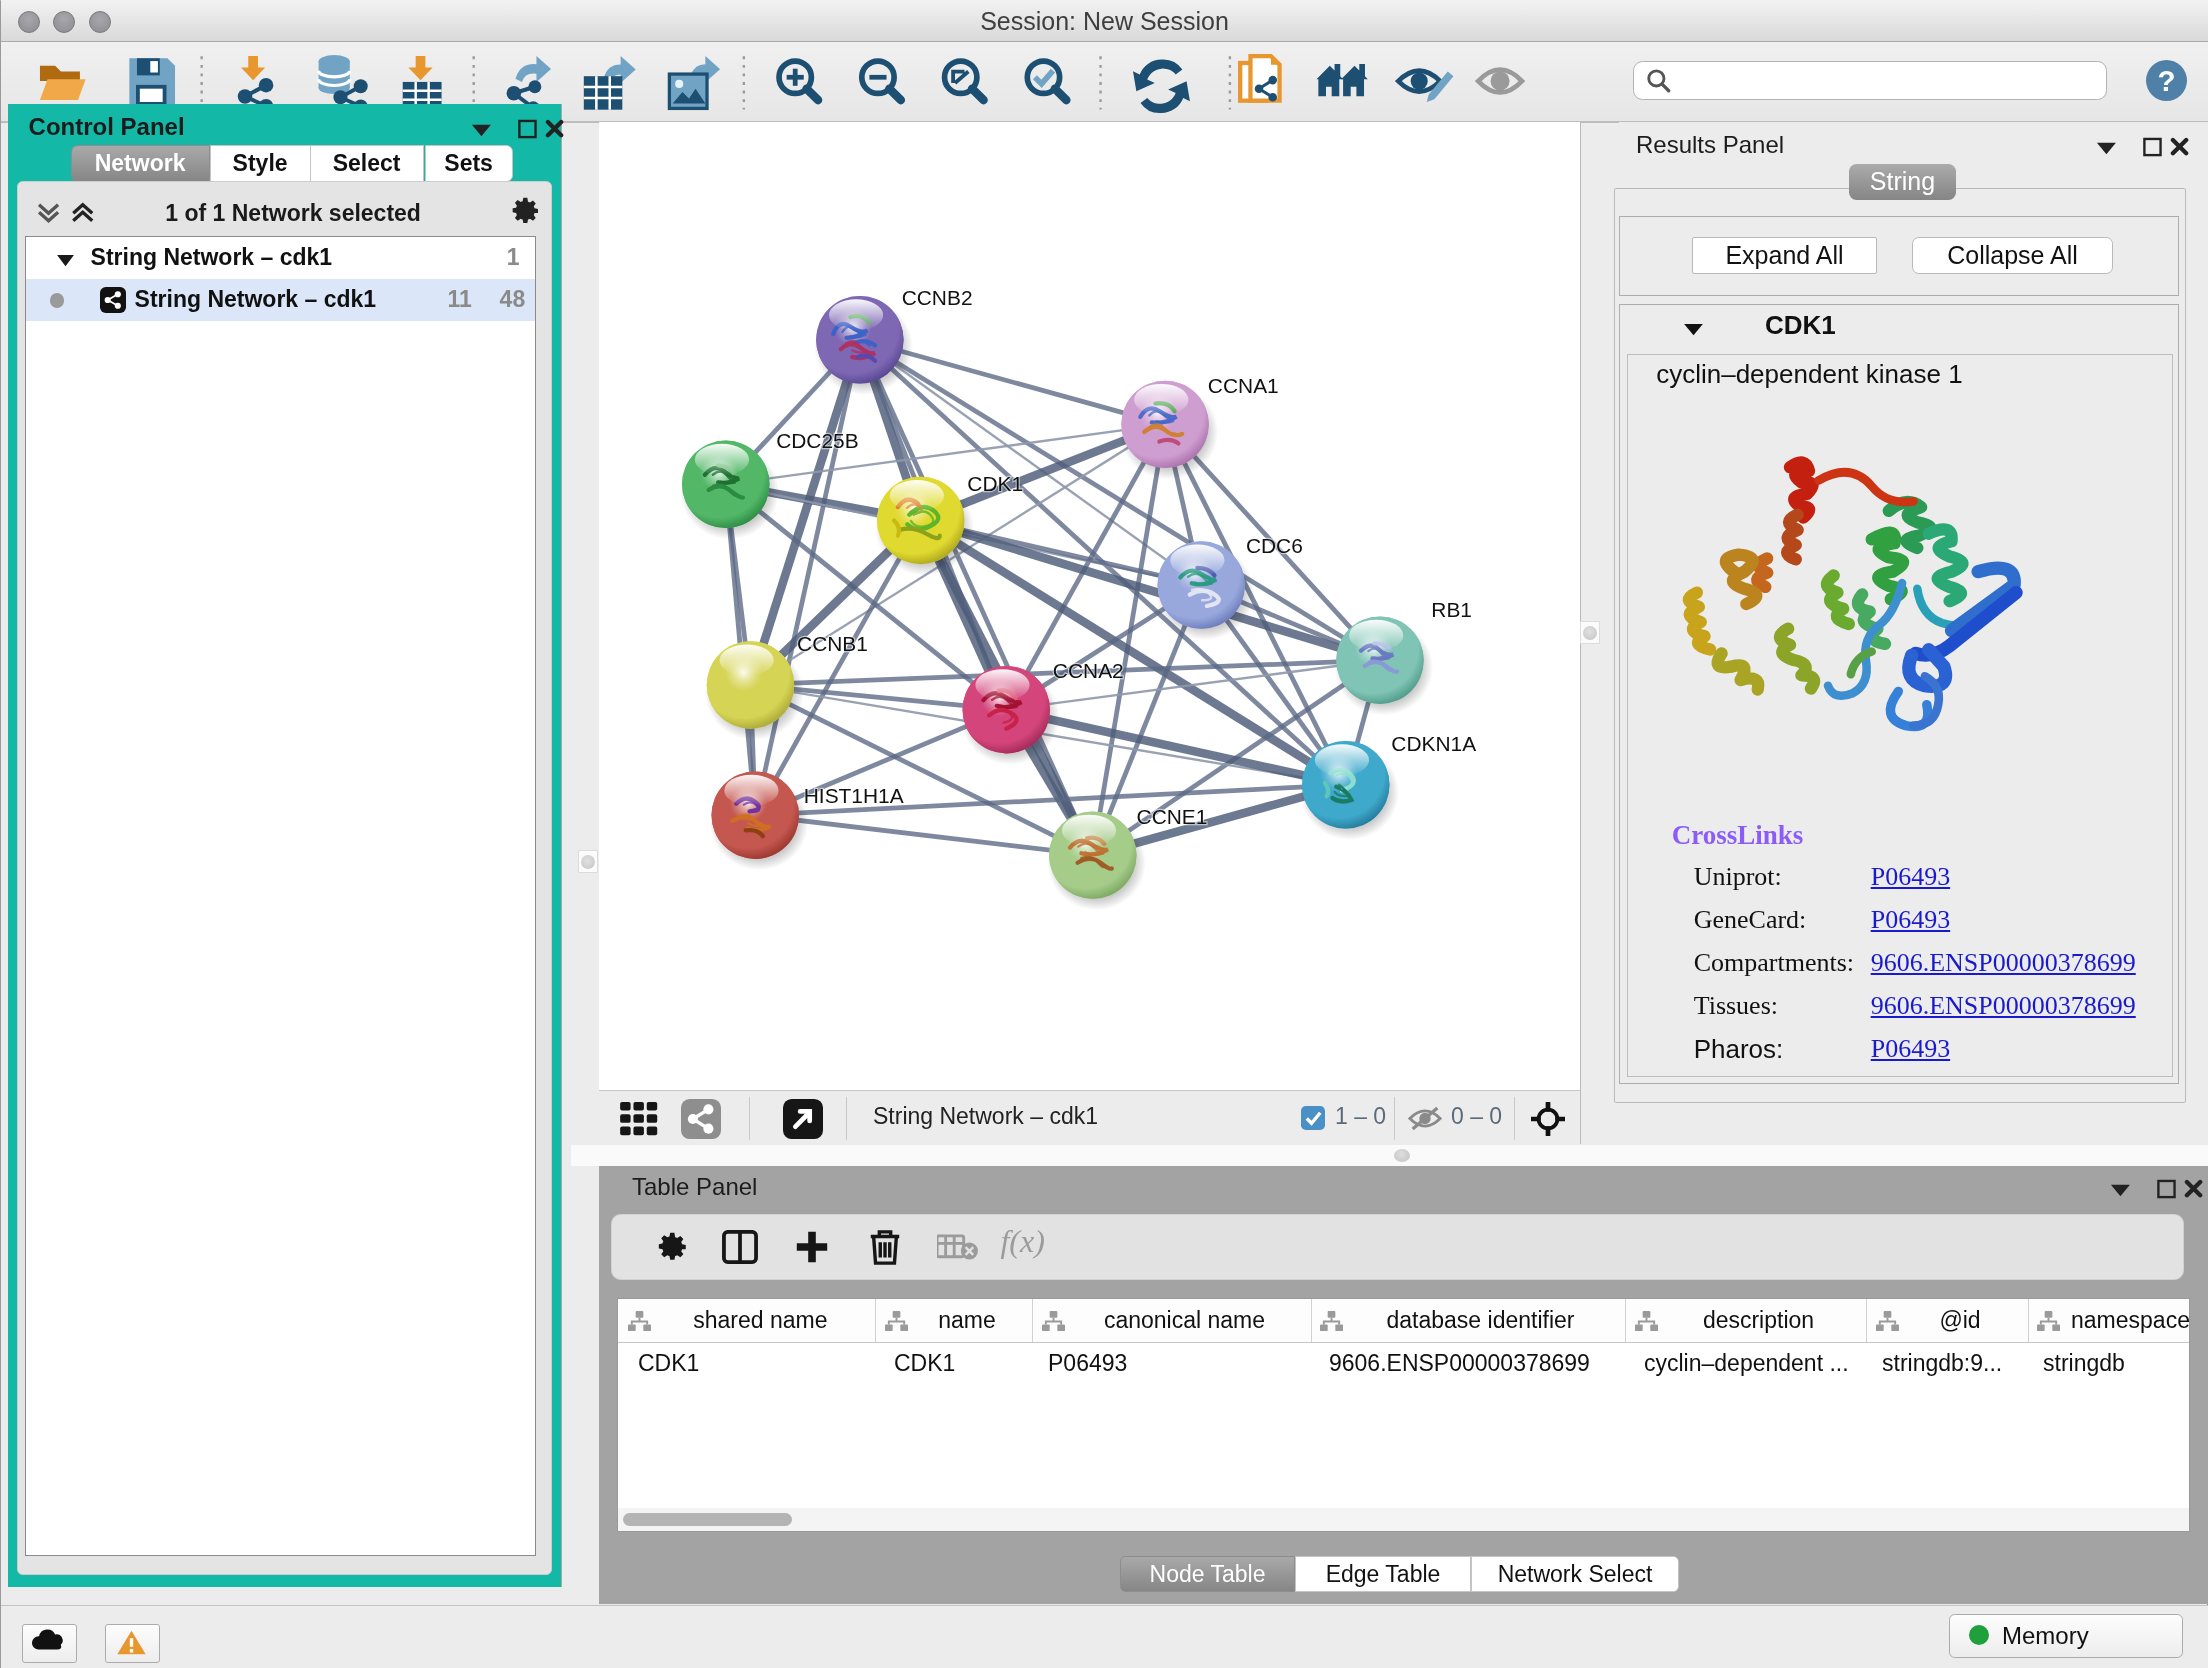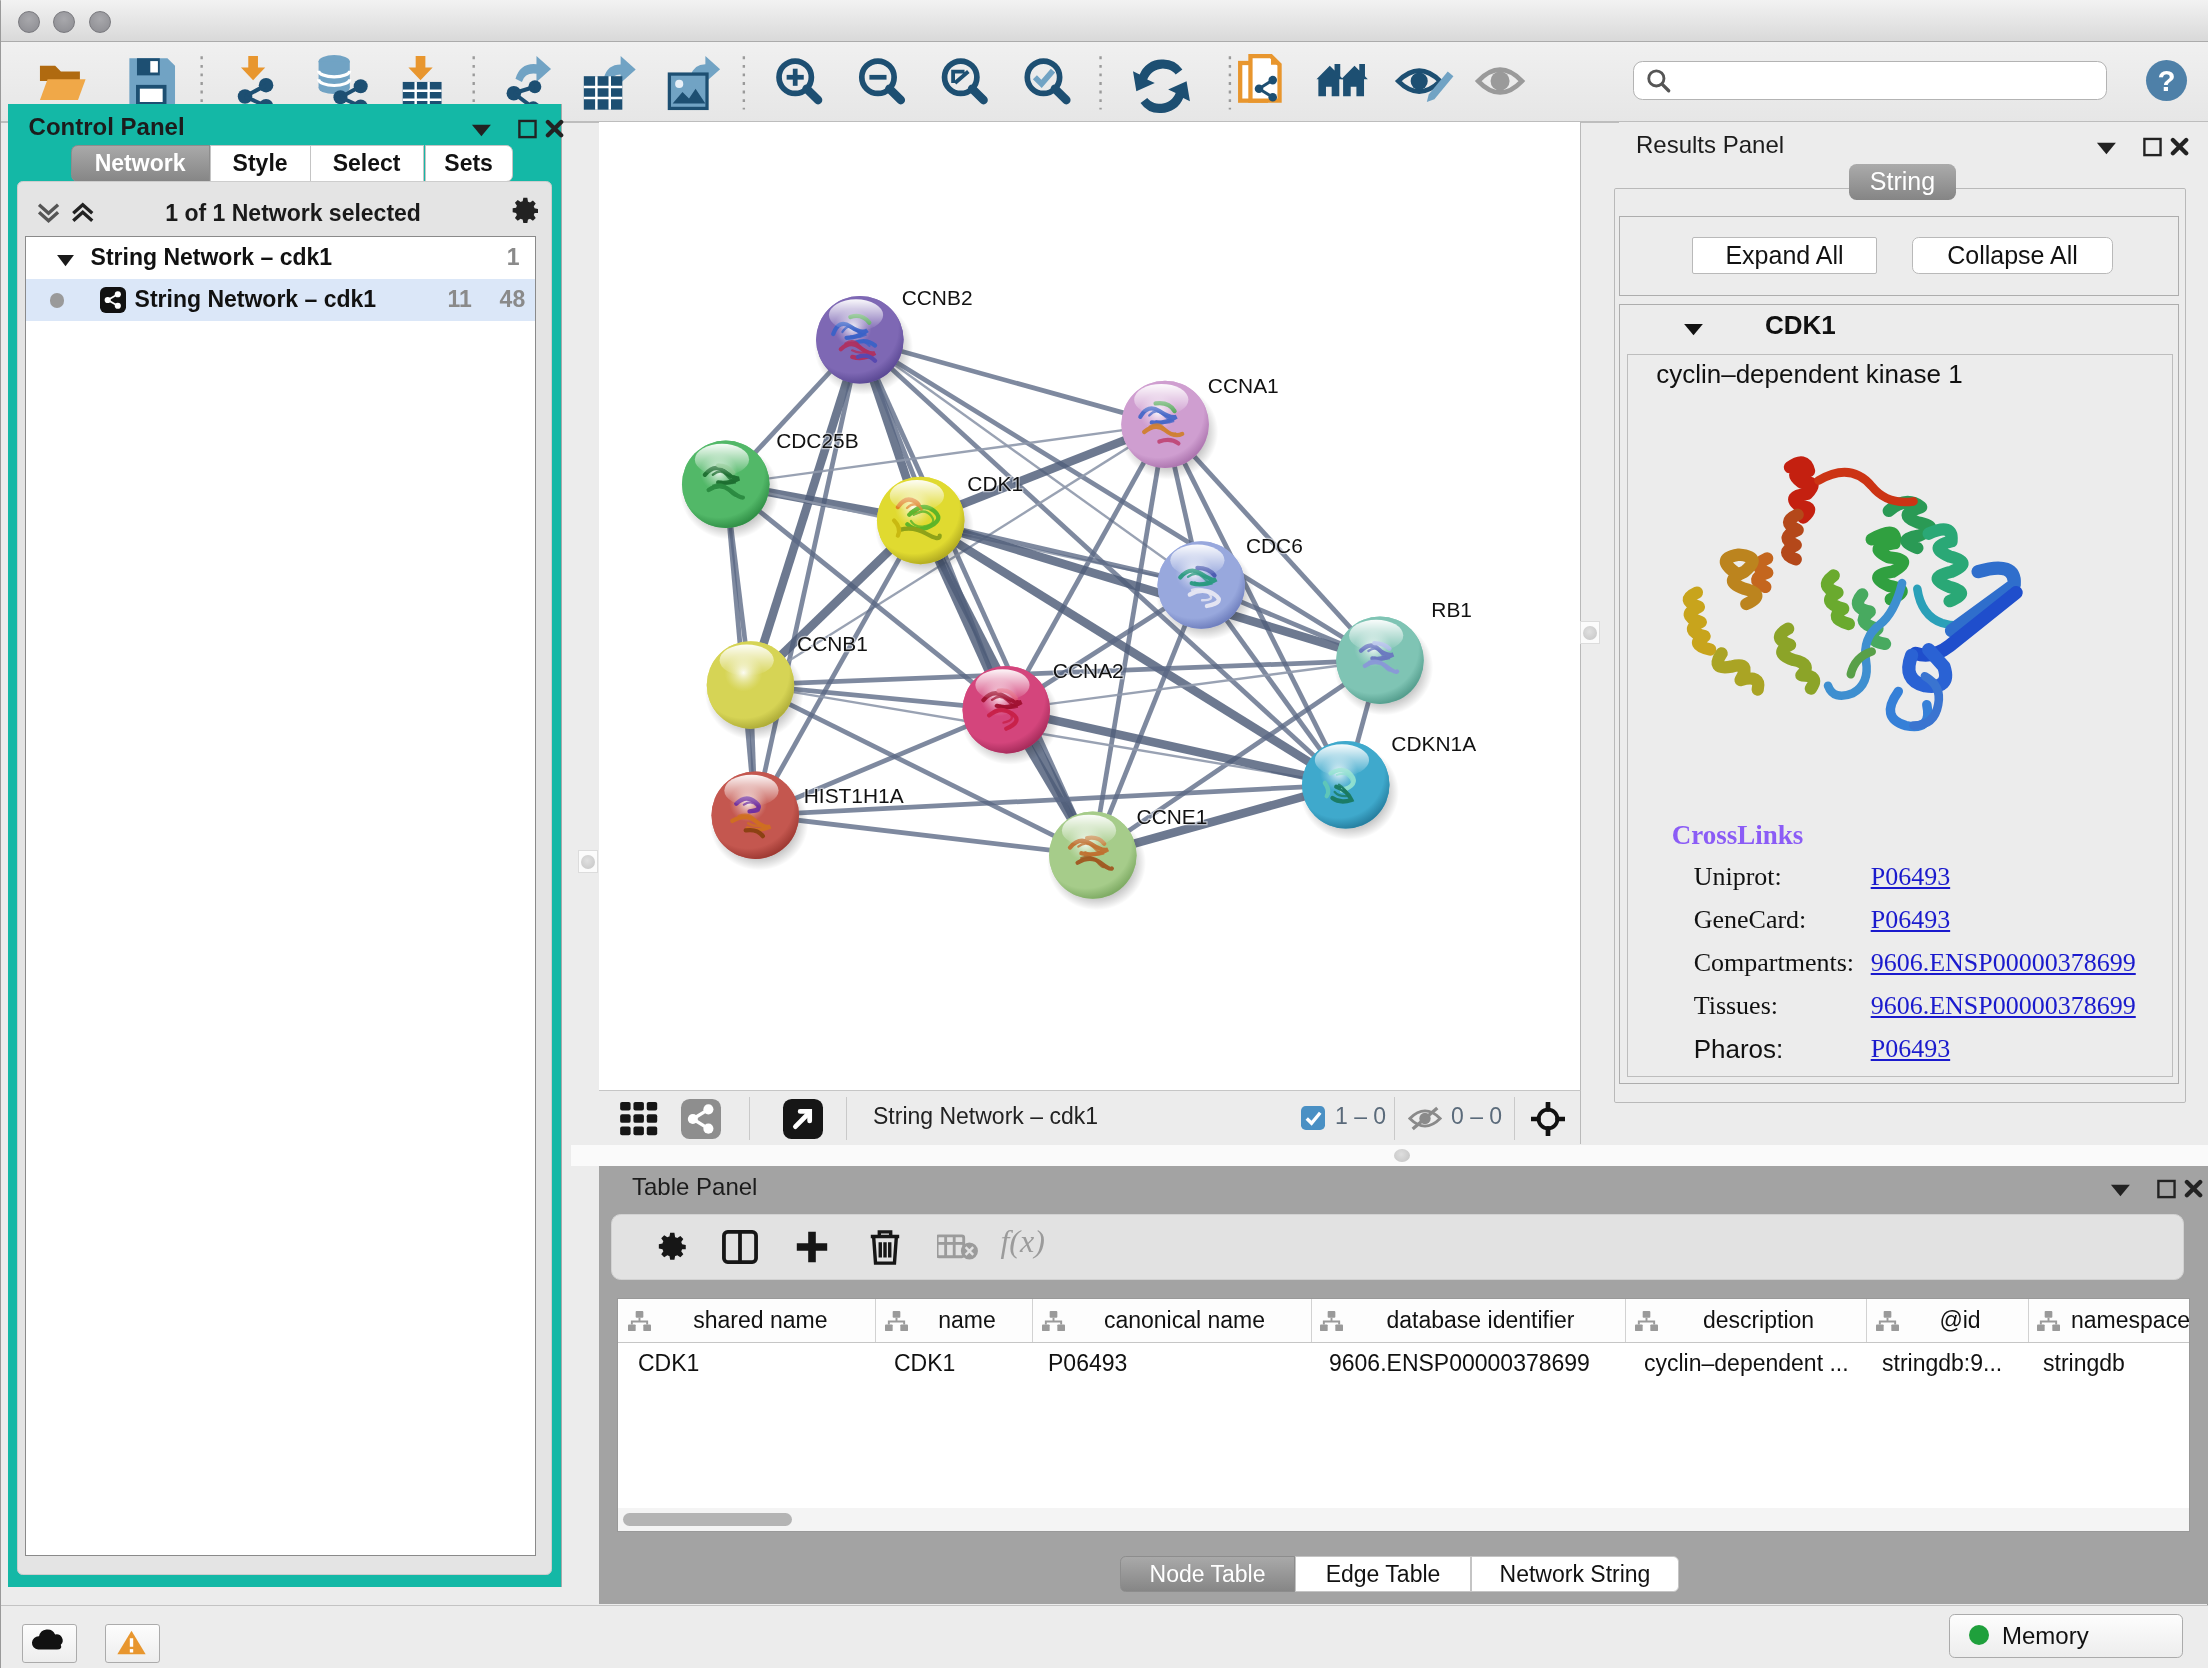--- a/index.html
+++ b/index.html
@@ -13,20 +13,21 @@
 .link { color:#1a1acd; text-decoration:underline; }
 </style></head>
 <body>
 
 <div class="abs" style="left:0;top:0;width:2208px;height:1668px;border:1.9px solid #9a9a9a;border-top:1px solid #c8c8c8;"></div>
 
 <div class="abs" style="left:1px;top:0;width:2207px;height:42px;background:linear-gradient(#f2f2f2,#d9d9d9);border-bottom:1px solid #ababab;">
   <div class="abs" style="left:17px;top:10.5px;width:22px;height:22px;border-radius:50%;background:radial-gradient(circle at 50% 35%,#a8a8ac,#8b8b90);border:1px solid #79797e;"></div>
   <div class="abs" style="left:52px;top:10.5px;width:22px;height:22px;border-radius:50%;background:radial-gradient(circle at 50% 35%,#a8a8ac,#8b8b90);border:1px solid #79797e;"></div>
   <div class="abs" style="left:88px;top:10.5px;width:22px;height:22px;border-radius:50%;background:radial-gradient(circle at 50% 35%,#a8a8ac,#8b8b90);border:1px solid #79797e;"></div>
+  <div class="abs" style="left:0;top:6.7px;width:100%;text-align:center;font-size:25px;color:#3e3e3e;">Session: New Session</div>
 </div>
 <div class="abs" style="left:1px;top:42px;width:2207px;height:80px;background:linear-gradient(#f0f0f0,#e6e6e6);"></div>
 <svg class="abs" style="left:0;top:43px;" width="1579" height="79" viewBox="0 0 1660 83">
 
  <g transform="translate(40,16)">
   <path d="M2 8 h16 l6 6 h20 v10 h-42 z" fill="#b06a10"></path>
   <path d="M2 44 l8 -22 h40 l-8 22 z" fill="#f0a848"></path>
  </g>
 
  <g transform="translate(134,14)">
@@ -785,21 +786,21 @@
       <span class="abs" style="left:711px;top:51px;font-size:23px;color:#111;white-space:nowrap;">9606.ENSP00000378699</span>
       <span class="abs" style="left:1026px;top:51px;font-size:23px;color:#111;white-space:nowrap;">cyclin–dependent ...</span>
       <span class="abs" style="left:1264px;top:51px;font-size:23px;color:#111;white-space:nowrap;">stringdb:9...</span>
       <span class="abs" style="left:1425px;top:51px;font-size:23px;color:#111;white-space:nowrap;">stringdb</span>
     <div class="abs" style="left:0;bottom:0;width:100%;height:23px;background:#f4f4f4;">
       <div class="abs" style="left:4.8px;top:4.8px;width:169px;height:13.3px;border-radius:6.7px;background:#b4b4b4;"></div>
     </div>
   </div>
   <div class="seg sel abs" style="left:521px;top:390px;width:175px;height:36px;line-height:34px;border-radius:5.7px 0 0 5.7px;">Node Table</div>
   <div class="seg abs" style="left:696px;top:390px;width:176px;height:36px;line-height:34px;">Edge Table</div>
-  <div class="seg abs" style="left:872px;top:390px;width:208px;height:36px;line-height:34px;border-radius:0 5.7px 5.7px 0;">Network String</div>
+  <div class="seg abs" style="left:872px;top:390px;width:208px;height:36px;line-height:34px;border-radius:0 5.7px 5.7px 0;">Network Select</div>
 </div>
 
 <div class="abs" style="left:1px;top:1605px;width:2207px;height:63px;background:#ececec;border-top:1.9px solid #c3c3c3;padding-left:8px;">
   <div class="abs" style="left:21px;top:18px;width:55px;height:39px;background:linear-gradient(#fdfdfd,#ededed);border:1.9px solid #ababab;border-radius:2.9px;">
     <svg width="51" height="35" viewBox="0 0 54 37">
         <path d="M16 26 a7 7 0 0 1 1 -14 a9 9 0 0 1 17 -2 a6.5 6.5 0 0 1 6 11 q2 5 -4 5 z" fill="#111"></path>
       </svg>
   </div>
   <div class="abs" style="left:104px;top:18px;width:55px;height:39px;background:linear-gradient(#fdfdfd,#ededed);border:1.9px solid #ababab;border-radius:2.9px;">
     <svg width="51" height="35" viewBox="0 0 54 37">

